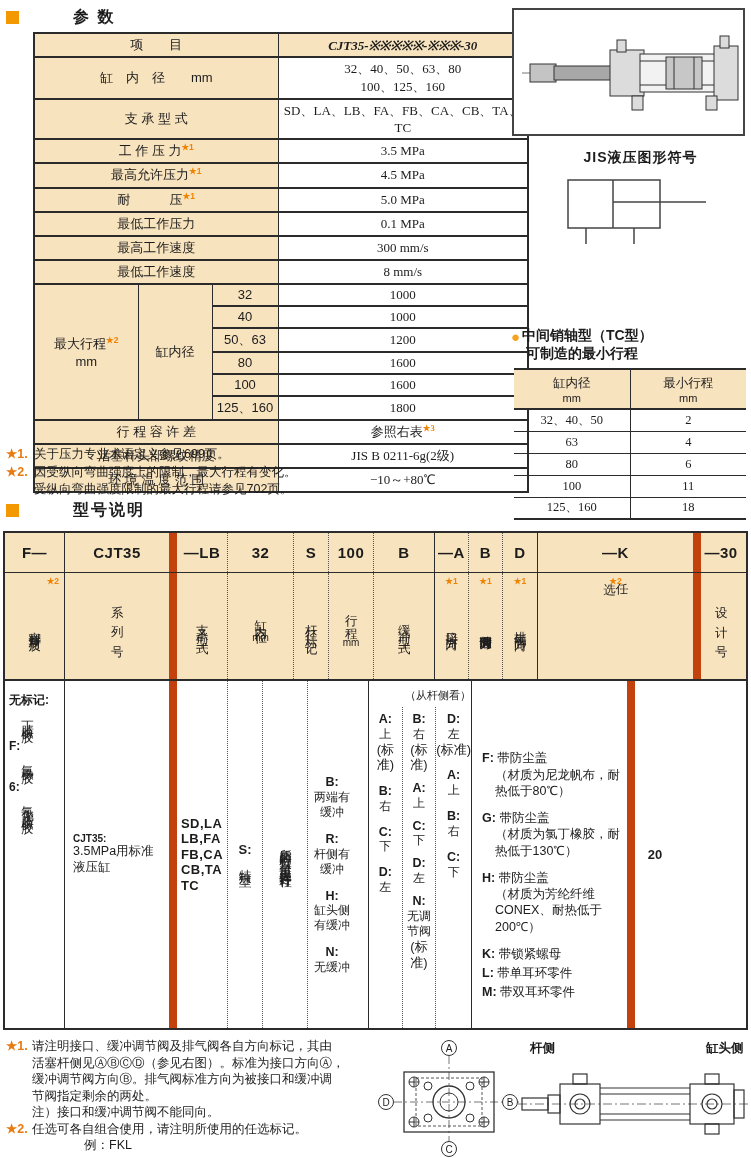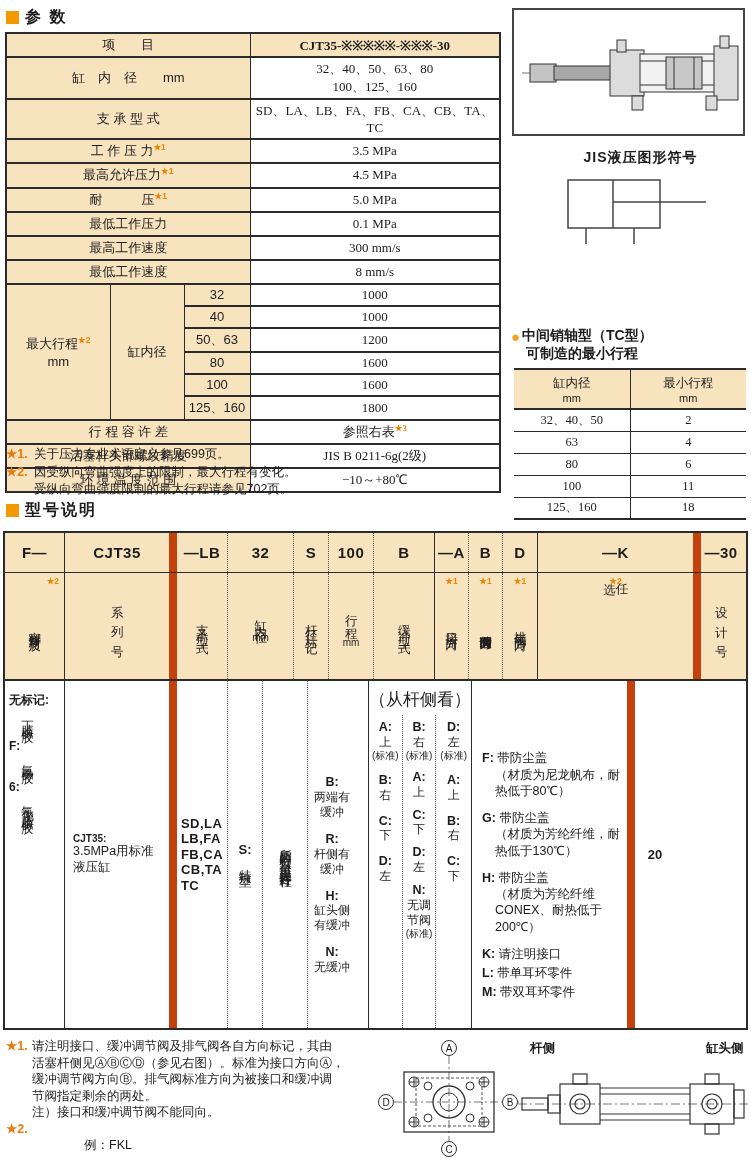--- a/index.html
+++ b/index.html
@@ -3,32 +3,32 @@
 <meta charset="utf-8">
 <style>
   * { margin:0; padding:0; box-sizing:border-box; }
   html,body { background:#ffffff; }
   body { font-family:"Liberation Sans", sans-serif; color:#1c1c1c; }
   #canvas { position:relative; width:751px; height:1158px; background:#fff; overflow:hidden; }
 
   .abs { position:absolute; }
   .pre { white-space:pre-line; }
   .b { font-weight:bold; }
-  .serif { font-family:"Liberation Serif", serif; }
-
-  
-  .sec-title { display:flex; align-items:center; font-size:16px; font-weight:bold; letter-spacing:2px; }
+  .serif { font-family:"Liberation Serif", serif;font-style:italic; }
+
+  
+  .sec-title { display:flex; align-items:center; font-size:16px; font-weight:bold; letter-spacing:2px;gap:48px; }
   .sec-sq { width:13px; height:13px; background:#f39800; display:inline-block; margin-right:6px; }
 
   
   table.ptab { border-collapse:collapse; width:494px; table-layout:fixed; }
   table.ptab td { border-top:2px solid #2b2b2b; border-bottom:2px solid #2b2b2b;
                   border-left:1px solid #2b2b2b; border-right:1px solid #2b2b2b;
                   font-size:13px; text-align:center; vertical-align:middle; padding:2px 3px; height:21px; }
-  table.ptab { border:2px solid #2b2b2b; }
+  table.ptab { border:2px solid #2b2b2b;margin-left:28px; }
   td.lbl { background:#f8e3bf; }
   td.val { background:#ffffff; font-family:"Liberation Serif", serif; font-size:13px; }
   .star { color:#f08300; font-size:8.5px; font-weight:bold; vertical-align:super; letter-spacing:0; }
   .bore-lbl-line { display:inline-flex; align-items:baseline; gap:26px; }
 
   
   table.tctab { border-collapse:collapse; width:232px; table-layout:fixed;
                 border-top:2px solid #2b2b2b; border-bottom:2px solid #2b2b2b; }
   table.tctab td { text-align:center; vertical-align:middle; font-size:12.5px;
                    border-top:1.5px solid #2b2b2b; padding:1px 2px; }
@@ -75,23 +75,23 @@
   .series-code { font-weight:bold; font-size:10px; }
   .series-desc { font-size:12.5px; line-height:1.25; }
   .support-codes { font-weight:bold; font-size:13px; line-height:1.2; letter-spacing:0.5px; }
   .bore-codes { font-weight:bold; font-size:13px; line-height:1.2; text-align:right; }
   .rod-cell { flex-direction:column; justify-content:center; }
   .rod-code { font-weight:bold; font-size:13px; margin-bottom:2px; }
   .stroke-v { writing-mode:vertical-rl; text-orientation:mixed; font-size:12.5px; letter-spacing:2px; }
   .list-col { flex-direction:column; align-items:flex-start; padding:42px 3px 0 6px; gap:13px; }
   .li-code { font-weight:bold; font-size:12.5px; line-height:1.1; }
   .li-desc { font-size:12px; line-height:1.25; white-space:pre-line; }
-  .li-std { font-size:10px; line-height:1.2; }
+  .li-std { font-size:13px; line-height:1.2; }
   .dir-merge { flex-direction:column; align-items:stretch; }
-  .view-note { font-size:17px; text-align:right; padding:7px 0 4px 0; flex:0 0 auto; }
+  .view-note { font-size:11px; text-align:right; padding:7px 0 4px 0; flex:0 0 auto; }
   .dir-cols { display:flex; flex:1 1 auto; }
   .dir-col { display:flex; flex-direction:column; align-items:center; padding-top:6px; gap:12px; }
   .dir-col.tight { gap:9px; }
   .dir-item { text-align:center; }
   .opt-cell { flex-direction:column; align-items:flex-start; padding:34px 4px 0 10px; gap:11px; }
   .opt-line { font-size:12.5px; line-height:1.3; }
   .opt-sub { font-size:12.5px; line-height:1.3; white-space:pre-line; margin-left:13px; }
   .opt-short { margin-bottom:-8px; }
   .design-no { font-weight:bold; font-size:13px; }
 
@@ -515,31 +515,31 @@
       </div>
 
       <div class="mc w11 br-s2 opt-cell">
         <div>
           <div class="opt-line"><span class="li-code">F:</span> <span>带防尘盖</span></div>
           <div class="opt-sub">（材质为尼龙帆布，耐
 热低于80℃）</div>
         </div>
         <div>
           <div class="opt-line"><span class="li-code">G:</span> <span>带防尘盖</span></div>
-          <div class="opt-sub">（材质为芳纶纤维，耐
+          <div class="opt-sub">（材质为氯丁橡胶，耐
 热低于130℃）</div>
         </div>
         <div>
           <div class="opt-line"><span class="li-code">H:</span> <span>带防尘盖</span></div>
           <div class="opt-sub">（材质为芳纶纤维
 CONEX、耐热低于
 200℃）</div>
         </div>
         <div class="opt-short">
-          <div class="opt-line"><span class="li-code">K:</span> <span>请注明接口</span></div>
+          <div class="opt-line"><span class="li-code">K:</span> <span>带锁紧螺母</span></div>
         </div>
         <div class="opt-short">
           <div class="opt-line"><span class="li-code">L:</span> <span>带单耳环零件</span></div>
         </div>
         <div class="opt-short">
           <div class="opt-line"><span class="li-code">M:</span> <span>带双耳环零件</span></div>
         </div>
       </div>
 
       <div class="mc w12">
@@ -552,20 +552,21 @@
     <div class="fn-row">
       <span class="fn-mark">★1.</span>
       <span class="pre">请注明接口、缓冲调节阀及排气阀各自方向标记，其由
 活塞杆侧见ⒶⒷⒸⒹ（参见右图）。标准为接口方向Ⓐ，
 缓冲调节阀方向Ⓑ。排气阀标准方向为被接口和缓冲调
 节阀指定剩余的两处。</span>
     </div>
     <div class="fn-note">注）接口和缓冲调节阀不能同向。</div>
     <div class="fn-row">
       <span class="fn-mark">★2.</span>
+      <span class="pre">任选可各自组合使用，请注明所使用的任选标记。</span>
     </div>
     <div class="fn-example">例：FKL</div>
   </div>
 
   <div class="abs" style="left:378px; top:1040px; width:142px; height:118px;">
     <svg width="142" height="118" viewBox="0 0 142 118">
       <line x1="0" y1="62" x2="142" y2="62" stroke="#777" stroke-width="1" stroke-dasharray="8 3 2 3"></line>
       <line x1="71" y1="16" x2="71" y2="108" stroke="#777" stroke-width="1" stroke-dasharray="8 3 2 3"></line>
       <rect x="26" y="32" width="90" height="60" fill="none" stroke="#333" stroke-width="1.3"></rect>
       <rect x="38" y="38" width="66" height="48" fill="none" stroke="#555" stroke-width="1" stroke-dasharray="3 2"></rect>

